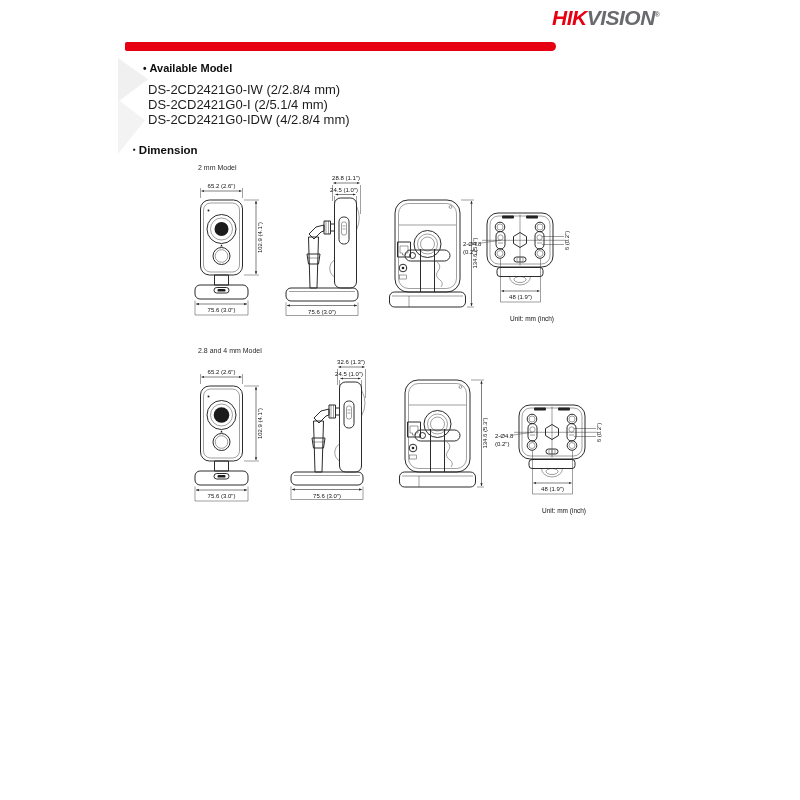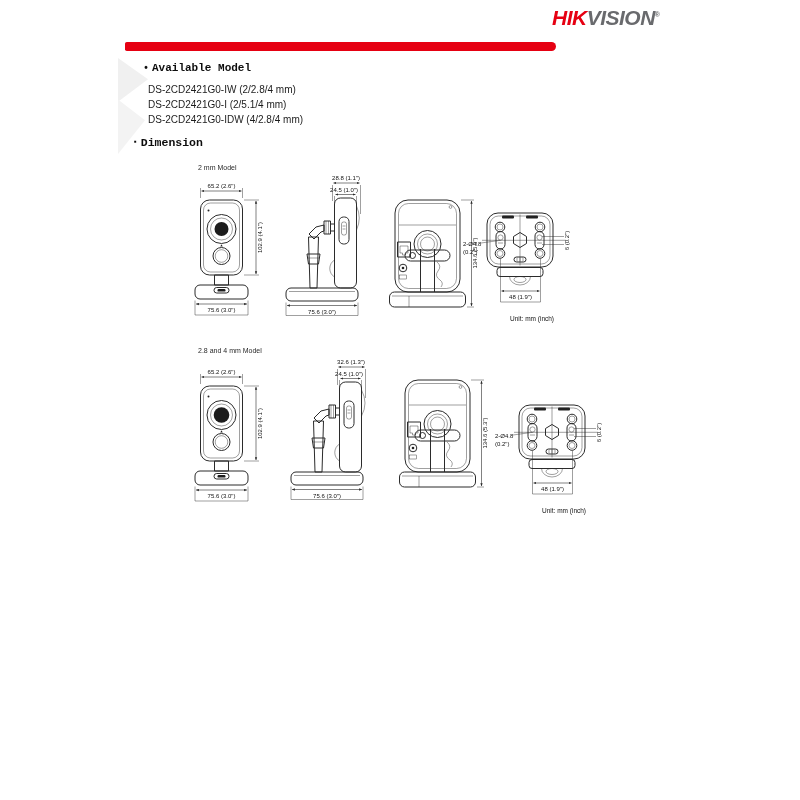--- a/index.html
+++ b/index.html
@@ -11,23 +11,23 @@
   .logo .hik{color:var(--brand-red,#e60012);text-align:center;}
   .logo .vision{color:var(--logo-gray,#696a6d);}
   .logo .reg{font-size:7px;color:var(--logo-gray,#696a6d);vertical-align:super;font-style:normal;}
   .redbar{position:absolute;left:125px;top:42px;width:431px;height:9px;
           background:var(--brand-red,#e60012);border-radius:2px 5px 5px 2px;}
   
   .wm{position:absolute;background:#f0f0f0;}
   .wm1{left:118px;top:58px;width:30px;height:56px;clip-path:polygon(0 0,100% 38%,0 78%);}
   .wm2{left:118px;top:96px;width:27px;height:58px;clip-path:polygon(0 6%,100% 42%,0 100%);background:#f3f3f3;}
   
-  .sec-title{position:absolute;font-weight:bold;font-size:11px;color:#0d0d0d;white-space:nowrap;font-family:Liberation Mono, monospace;}
+  .sec-title{position:absolute;font-weight:bold;font-size:11px;color:#0d0d0d;white-space:nowrap;}
   .sec-title .blt{margin-right:3px;font-size:10px;}
-  .models{position:absolute;left:148px;top:82px;font-size:10px;line-height:15px;color:#1c1c1c;}
+  .models{position:absolute;left:148px;top:82px;font-size:13px;line-height:15px;color:#1c1c1c;}
   .row-label{position:absolute;font-size:7px;color:#2a2a2a;white-space:nowrap;}
   
   svg.draw{position:absolute;overflow:visible;}
   .ln{fill:none;stroke:var(--line-color,#2b2b2b);stroke-width:1;stroke-linejoin:round;}
   .tn{fill:none;stroke:var(--line-color,#2b2b2b);stroke-width:.45;}
   .dim{fill:none;stroke:var(--line-color,#2b2b2b);stroke-width:.6;}
   .ext{fill:none;stroke:var(--line-color,#2b2b2b);stroke-width:.45;}
   .dt{font-family:"Liberation Sans",sans-serif;font-size:6px;fill:#111;}
   .ut{font-family:"Liberation Sans",sans-serif;font-size:6.5px;fill:#111;}
   .dk{fill:#222;}
@@ -51,21 +51,21 @@
   <div class="wm wm1"></div>
   <div class="wm wm2"></div>
 
   <div class="sec-title" style="left:143px;top:62px"><span class="blt">•</span><span>Available Model</span></div>
   <div class="models">
     <div>DS-2CD2421G0-IW (2/2.8/4 mm)</div>
     <div>DS-2CD2421G0-I (2/5.1/4 mm)</div>
     <div>DS-2CD2421G0-IDW (4/2.8/4 mm)</div>
   </div>
 
-  <div class="sec-title" style="left:133px;top:136px;font-size:11.5px"><span class="blt" style="font-size:8px;vertical-align:2px">▪</span><span>Dimension</span></div>
+  <div class="sec-title" style="left:133px;top:144px;font-size:11.5px"><span class="blt" style="font-size:8px;vertical-align:2px">▪</span><span>Dimension</span></div>
 
   <div class="row-label" style="left:198px;top:164px">2 mm Model</div>
   <div class="row-label" style="left:198px;top:347px">2.8 and 4 mm Model</div>
 
   <svg class="draw" style="left:185px;top:172px" width="110" height="150" viewBox="0 0 110 150">
     <g>
       <line class="ext" x1="15.5" y1="16" x2="15.5" y2="26"></line>
         <line class="ext" x1="57.5" y1="16" x2="57.5" y2="26"></line>
       <line class="dim" x1="16.5" y1="19" x2="56.5" y2="19" marker-start="url(#arr)" marker-end="url(#arr)"></line>
       <text class="dt" x="36.5" y="15.5" text-anchor="middle">65.2 (2.6")</text>

